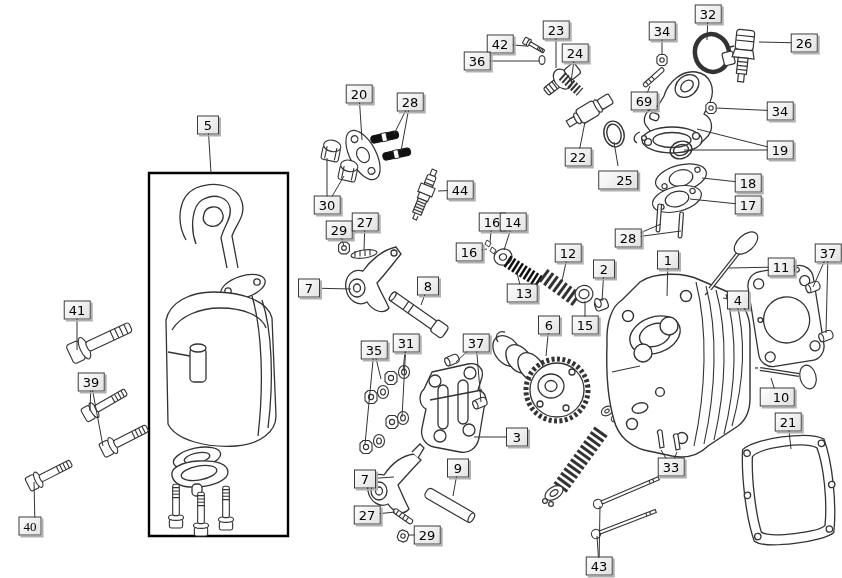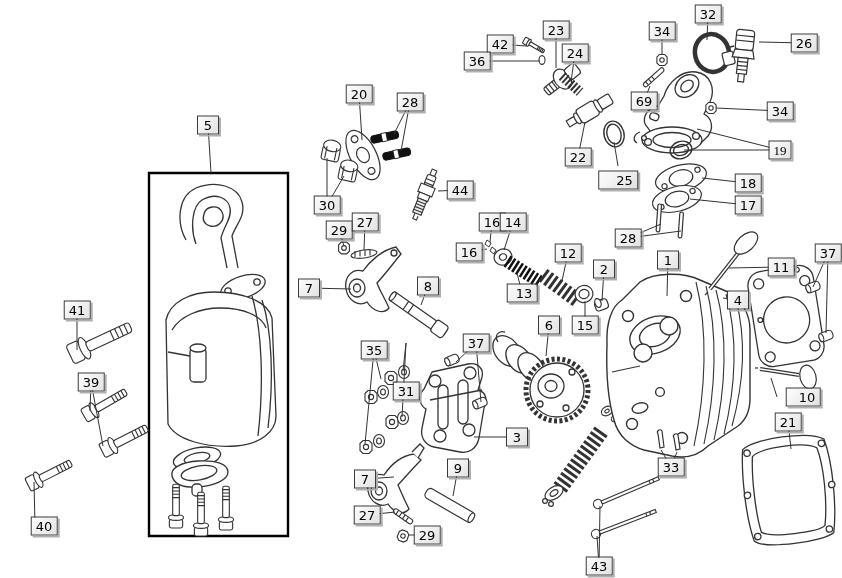--- a/index.html
+++ b/index.html
@@ -473,35 +473,35 @@
       <div class="callout" style="left: 477px; top: 61px;">36</div>
       <div class="callout" style="left: 556px; top: 30px;">23</div>
       <div class="callout" style="left: 575px; top: 53px;">24</div>
       <div class="callout" style="left: 578px; top: 157px;">22</div>
       <div class="callout" style="left: 618px; top: 180px; padding-left: 17px;">25</div>
       <div class="callout" style="left: 708px; top: 14px;">32</div>
       <div class="callout" style="left: 662px; top: 31px;">34</div>
       <div class="callout" style="left: 804px; top: 43px;">26</div>
       <div class="callout" style="left: 644px; top: 101px;">69</div>
       <div class="callout" style="left: 780px; top: 111px;">34</div>
-      <div class="callout" style="left: 780px; top: 150px; font-family: Liberation Serif, serif;">19</div>
+      <div class="callout" style="left: 780px; top: 150px;">19</div>
       <div class="callout" style="left: 748px; top: 183px;">18</div>
       <div class="callout" style="left: 748px; top: 205px;">17</div>
       <div class="callout" style="left: 628px; top: 238px;">28</div>
       <div class="callout" style="left: 668px; top: 260px;">1</div>
       <div class="callout" style="left: 781px; top: 267px;">11</div>
       <div class="callout" style="left: 828px; top: 253px;">37</div>
       <div class="callout" style="left: 738px; top: 300px;">4</div>
-      <div class="callout" style="left: 803px; top: 397px; padding-left: 12px;">10</div>
+      <div class="callout" style="left: 777px; top: 397px; padding-left: 12px;">10</div>
       <div class="callout" style="left: 788px; top: 422px;">21</div>
       <div class="callout" style="left: 77px; top: 310px;">41</div>
       <div class="callout" style="left: 91px; top: 382px;">39</div>
-      <div class="callout" style="left: 44px; top: 526px;">40</div>
+      <div class="callout" style="left: 30px; top: 526px; font-family: Liberation Serif, serif;">40</div>
       <div class="callout" style="left: 374px; top: 350px;">35</div>
-      <div class="callout" style="left: 406px; top: 343px; margin-top: 48px;">31</div>
+      <div class="callout" style="left: 406px; top: 343px;">31</div>
       <div class="callout" style="left: 476px; top: 343px;">37</div>
       <div class="callout" style="left: 517px; top: 437px;">3</div>
       <div class="callout" style="left: 365px; top: 479px;">7</div>
       <div class="callout" style="left: 458px; top: 468px;">9</div>
       <div class="callout" style="left: 367px; top: 515px;">27</div>
       <div class="callout" style="left: 427px; top: 535px;">29</div>
       <div class="callout" style="left: 671px; top: 467px;">33</div>
       <div class="callout" style="left: 599px; top: 566px;">43</div>
     </div>
 </div>

